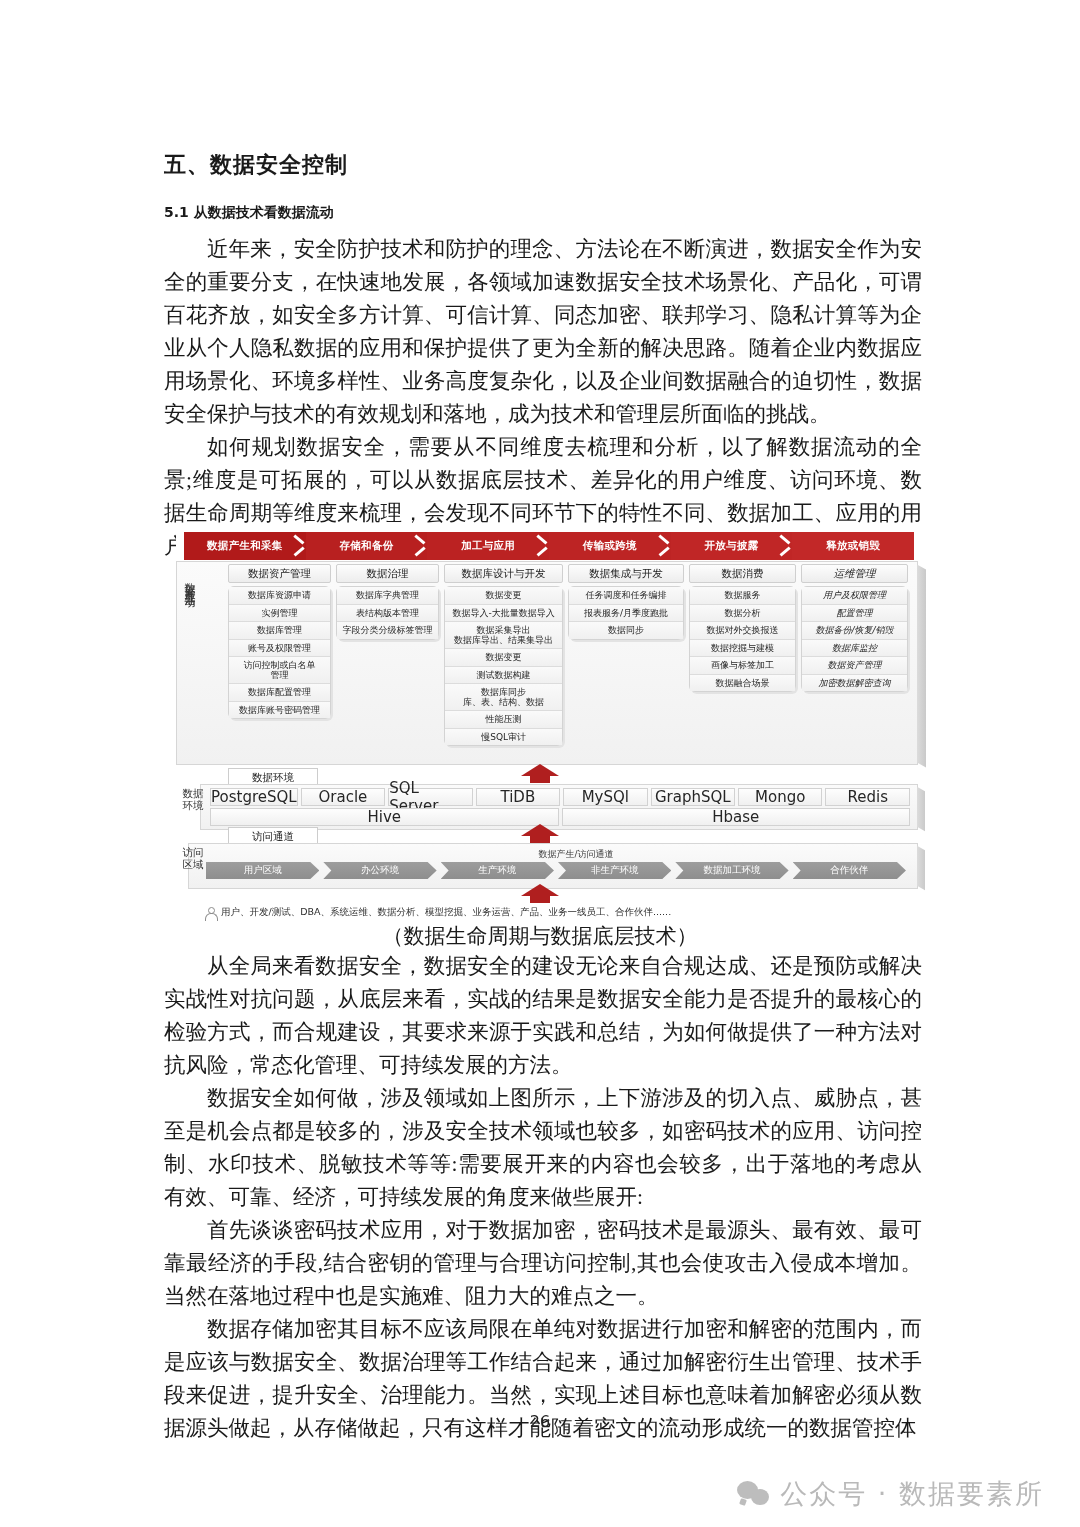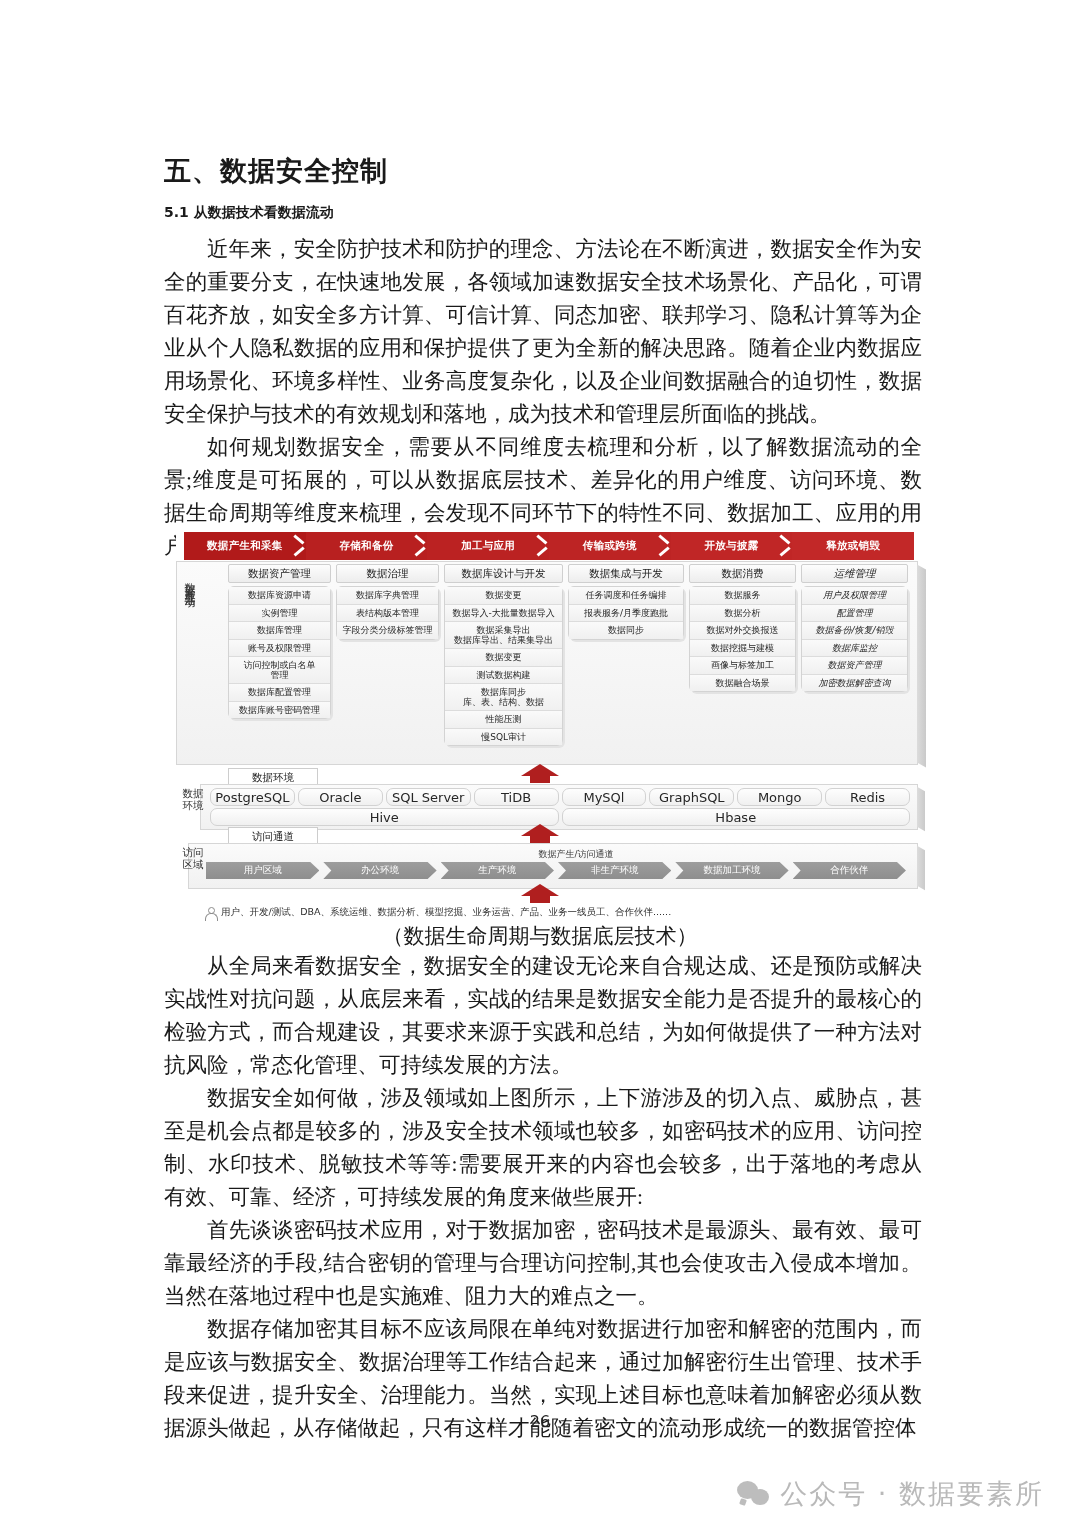--- a/index.html
+++ b/index.html
@@ -9,21 +9,21 @@
     font-family:"Liberation Serif","DejaVu Serif",serif;
     color:#1a1a1a;
     position:relative;
     overflow:hidden;
   }
   .page{position:absolute;left:0;top:0;width:1080px;height:1527px;}
 
   
   .h1{
     position:absolute;left:164px;top:135px;
-    font-size:27px;font-weight:bold;letter-spacing:1px;
+    font-size:22px;font-weight:bold;letter-spacing:1px;
     font-family:"Liberation Serif","DejaVu Serif",serif;
   }
   .h2{
     position:absolute;left:164px;top:192px;
     font-size:14px;font-weight:bold;
     font-family:"DejaVu Sans","Liberation Sans",sans-serif;
   }
 
   
   .body-block{
@@ -176,22 +176,22 @@
     content:"";position:absolute;right:-8px;top:4px;width:8px;height:40px;
     background:linear-gradient(90deg,#dcdcdc,#cacaca);transform:skewY(30deg);
   }
   .env-rows{
     position:absolute;left:34px;top:256px;width:700px;
   }
   .env-row{display:flex;gap:3px;margin-bottom:2px;}
   .db{
     flex:1;height:16px;
     background:linear-gradient(180deg,#fefefe,#f0f0f0);
-    border:1px solid #d2d2d2;border-radius:7px;
-    font-size:13px;color:#262626;
+    border:1px solid #d2d2d2;border-radius:0;
+    font-size:15px;color:#262626;
     display:flex;align-items:center;justify-content:center;
   }
   .db.wide{flex:3;}
 
   
   #zone-slab{left:12px;top:311px;width:728px;height:44px;}
   #zone-slab:after{
     content:"";position:absolute;right:-8px;top:4px;width:8px;height:40px;
     background:linear-gradient(90deg,#dcdcdc,#cacaca);transform:skewY(30deg);
   }

